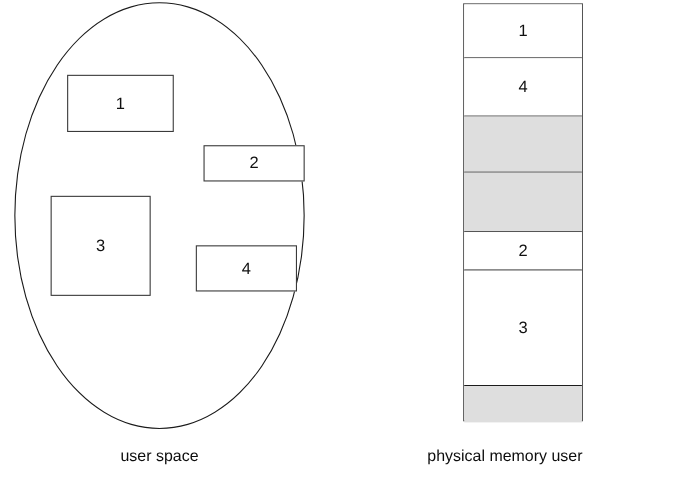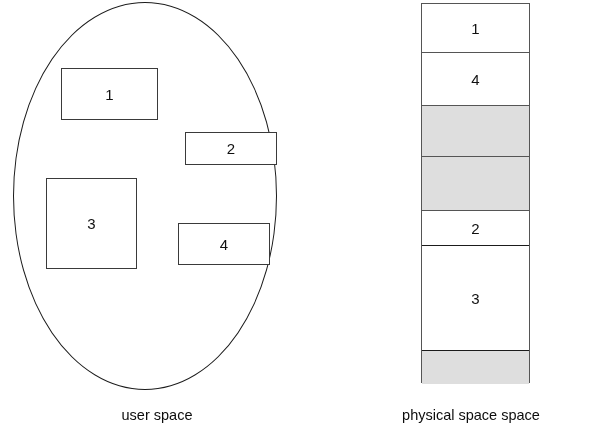--- a/index.html
+++ b/index.html
@@ -84,21 +84,20 @@
   .mem-block.divider-dark-below { border-bottom: 1.4px solid #1b1b1b; }
 
   
   .caption {
     position: absolute;
     text-align: center;
     color: #0d0d0d;
     font-size: 14.5px;
     line-height: 1;
     white-space: nowrap;
-    padding-left: 12px;
   }
   #user-space-caption {
     left: 0; top: 408px; width: 290px;
   }
   #memory-space-caption {
     left: 0; top: 408px; width: 306px;
   }
 </style>
 </head>
 <body>
@@ -155,16 +154,16 @@
       <div class="mem-block used divider-dark-below" style="top:242px;height:105px;">
         <span>3</span>
       </div>
 
       <div class="mem-block free" style="top:347px;height:33px;">
         <span></span>
       </div>
 
     </div>
 
-    <div class="caption" id="memory-space-caption">physical space space</div>
+    <div class="caption" id="memory-space-caption">physical memory user</div>
   </div>
 
 </div>
 
 </body></html>

